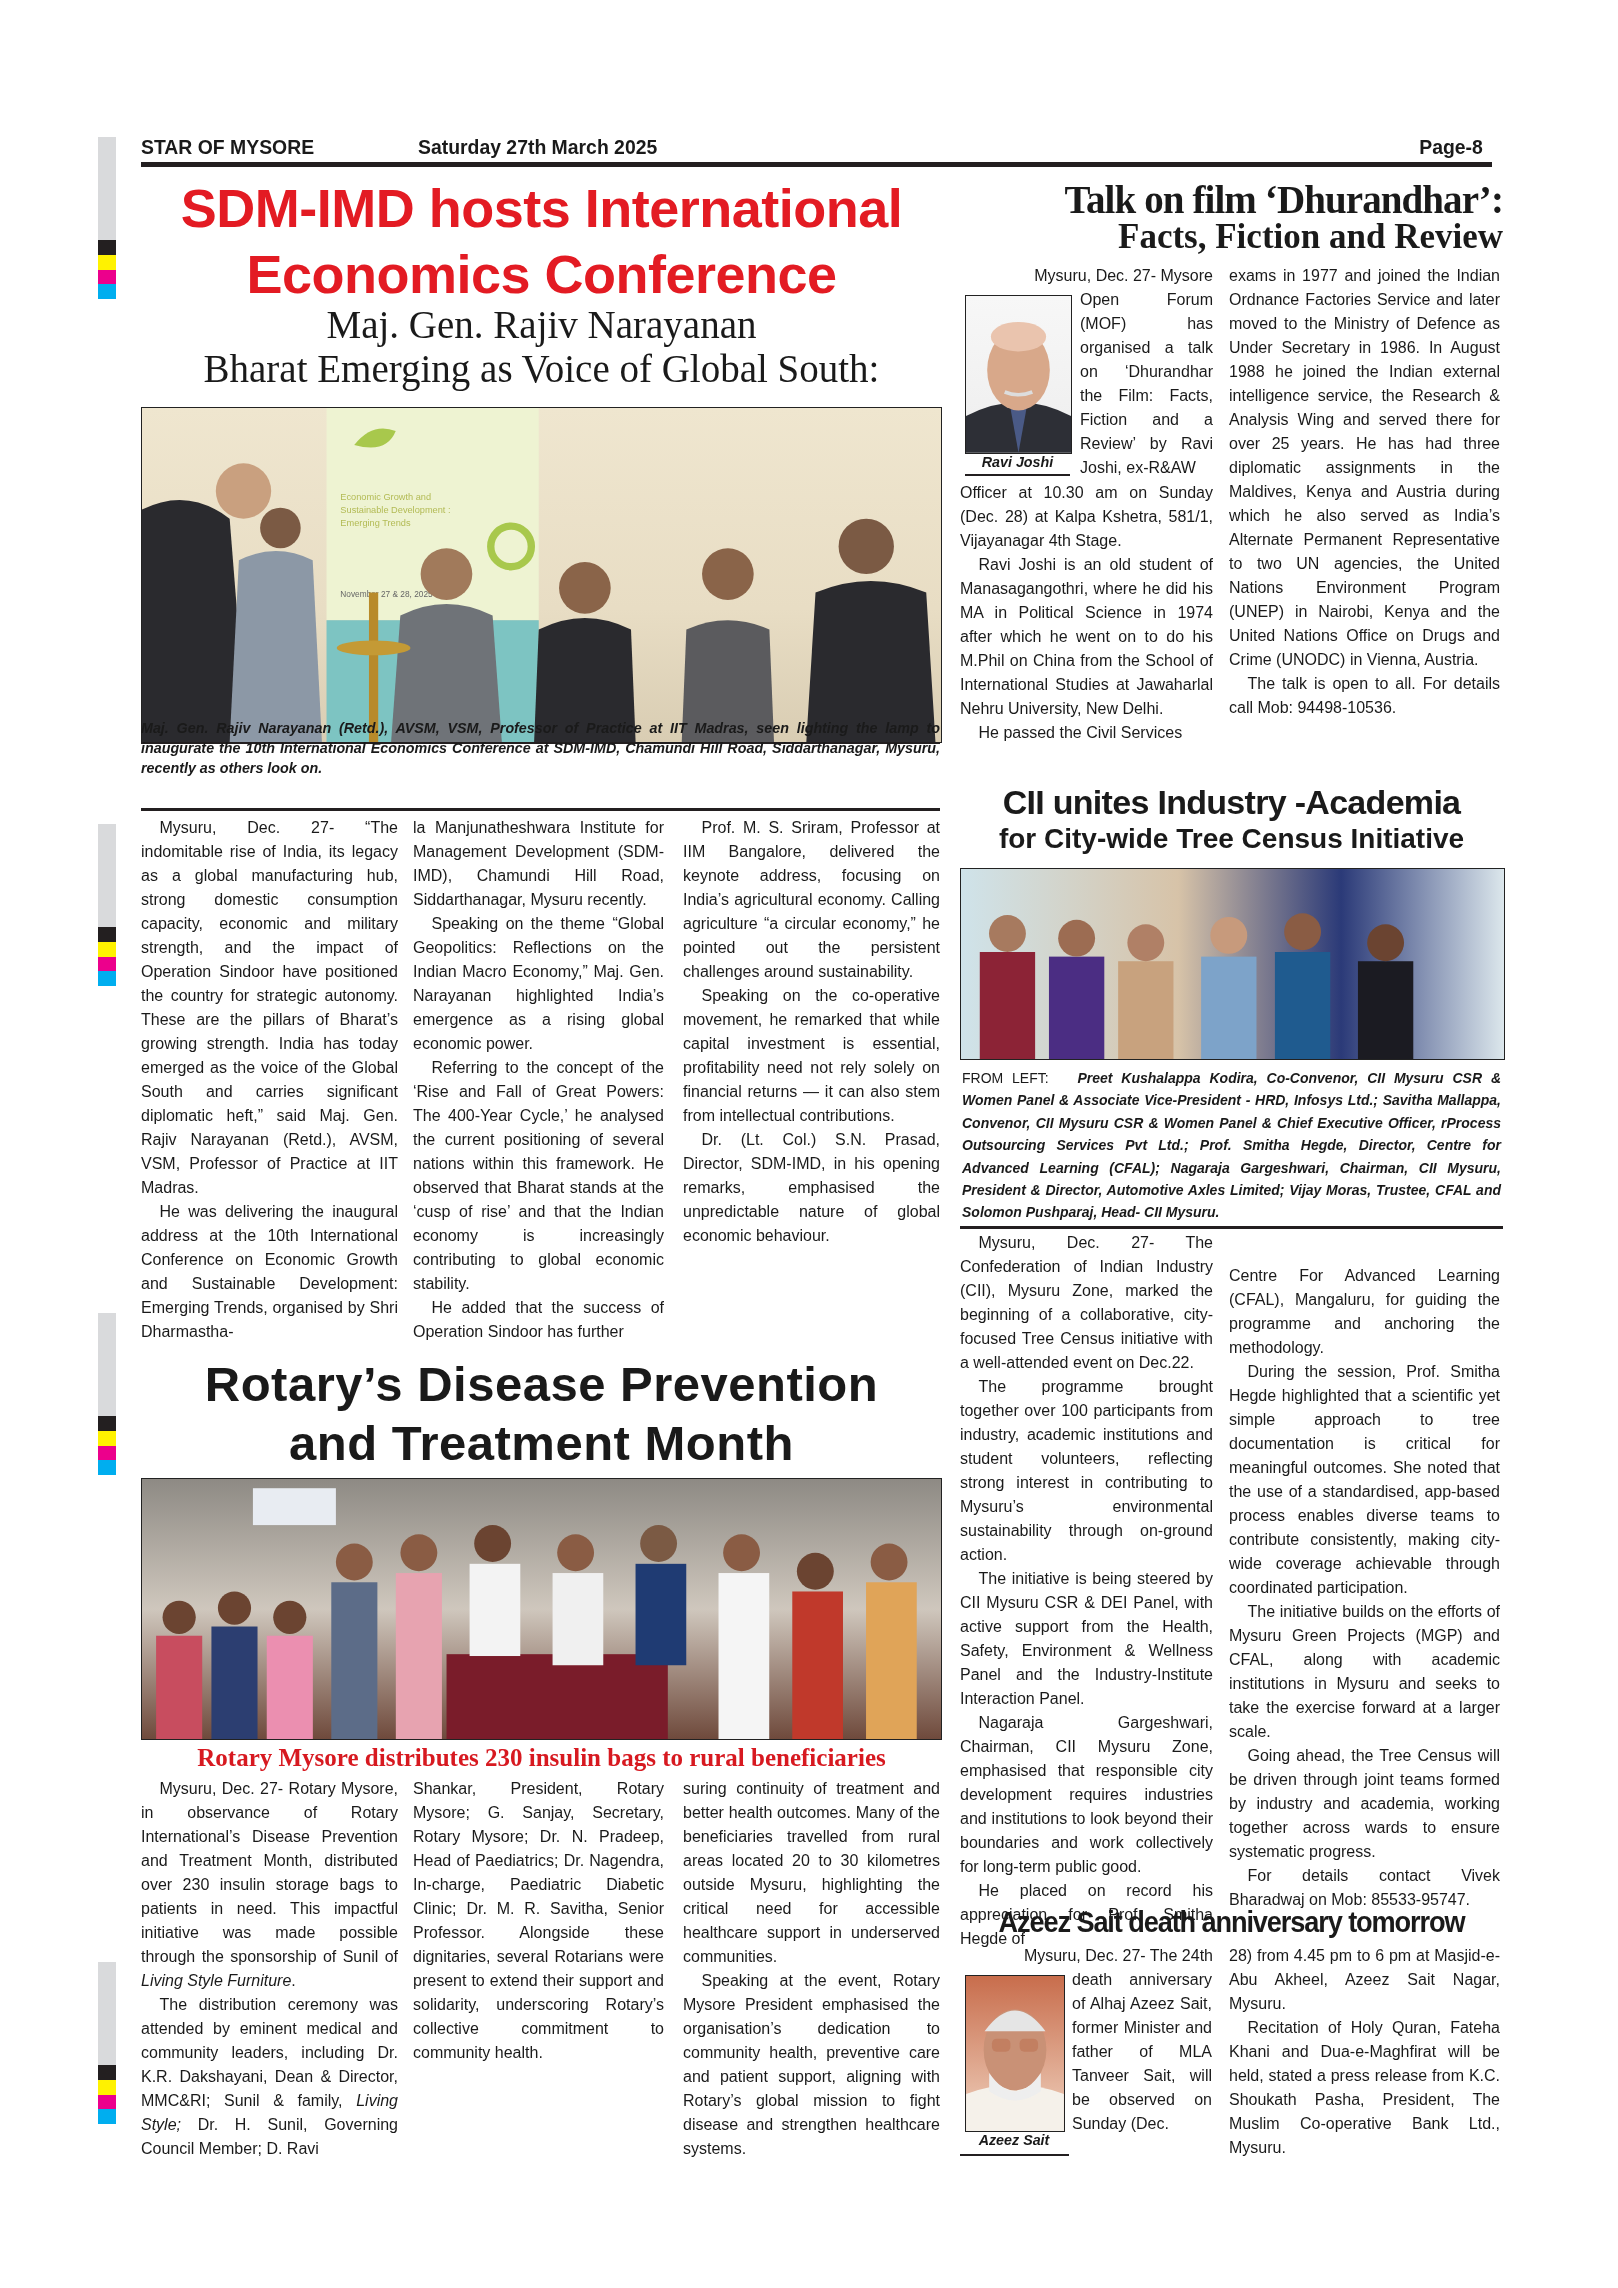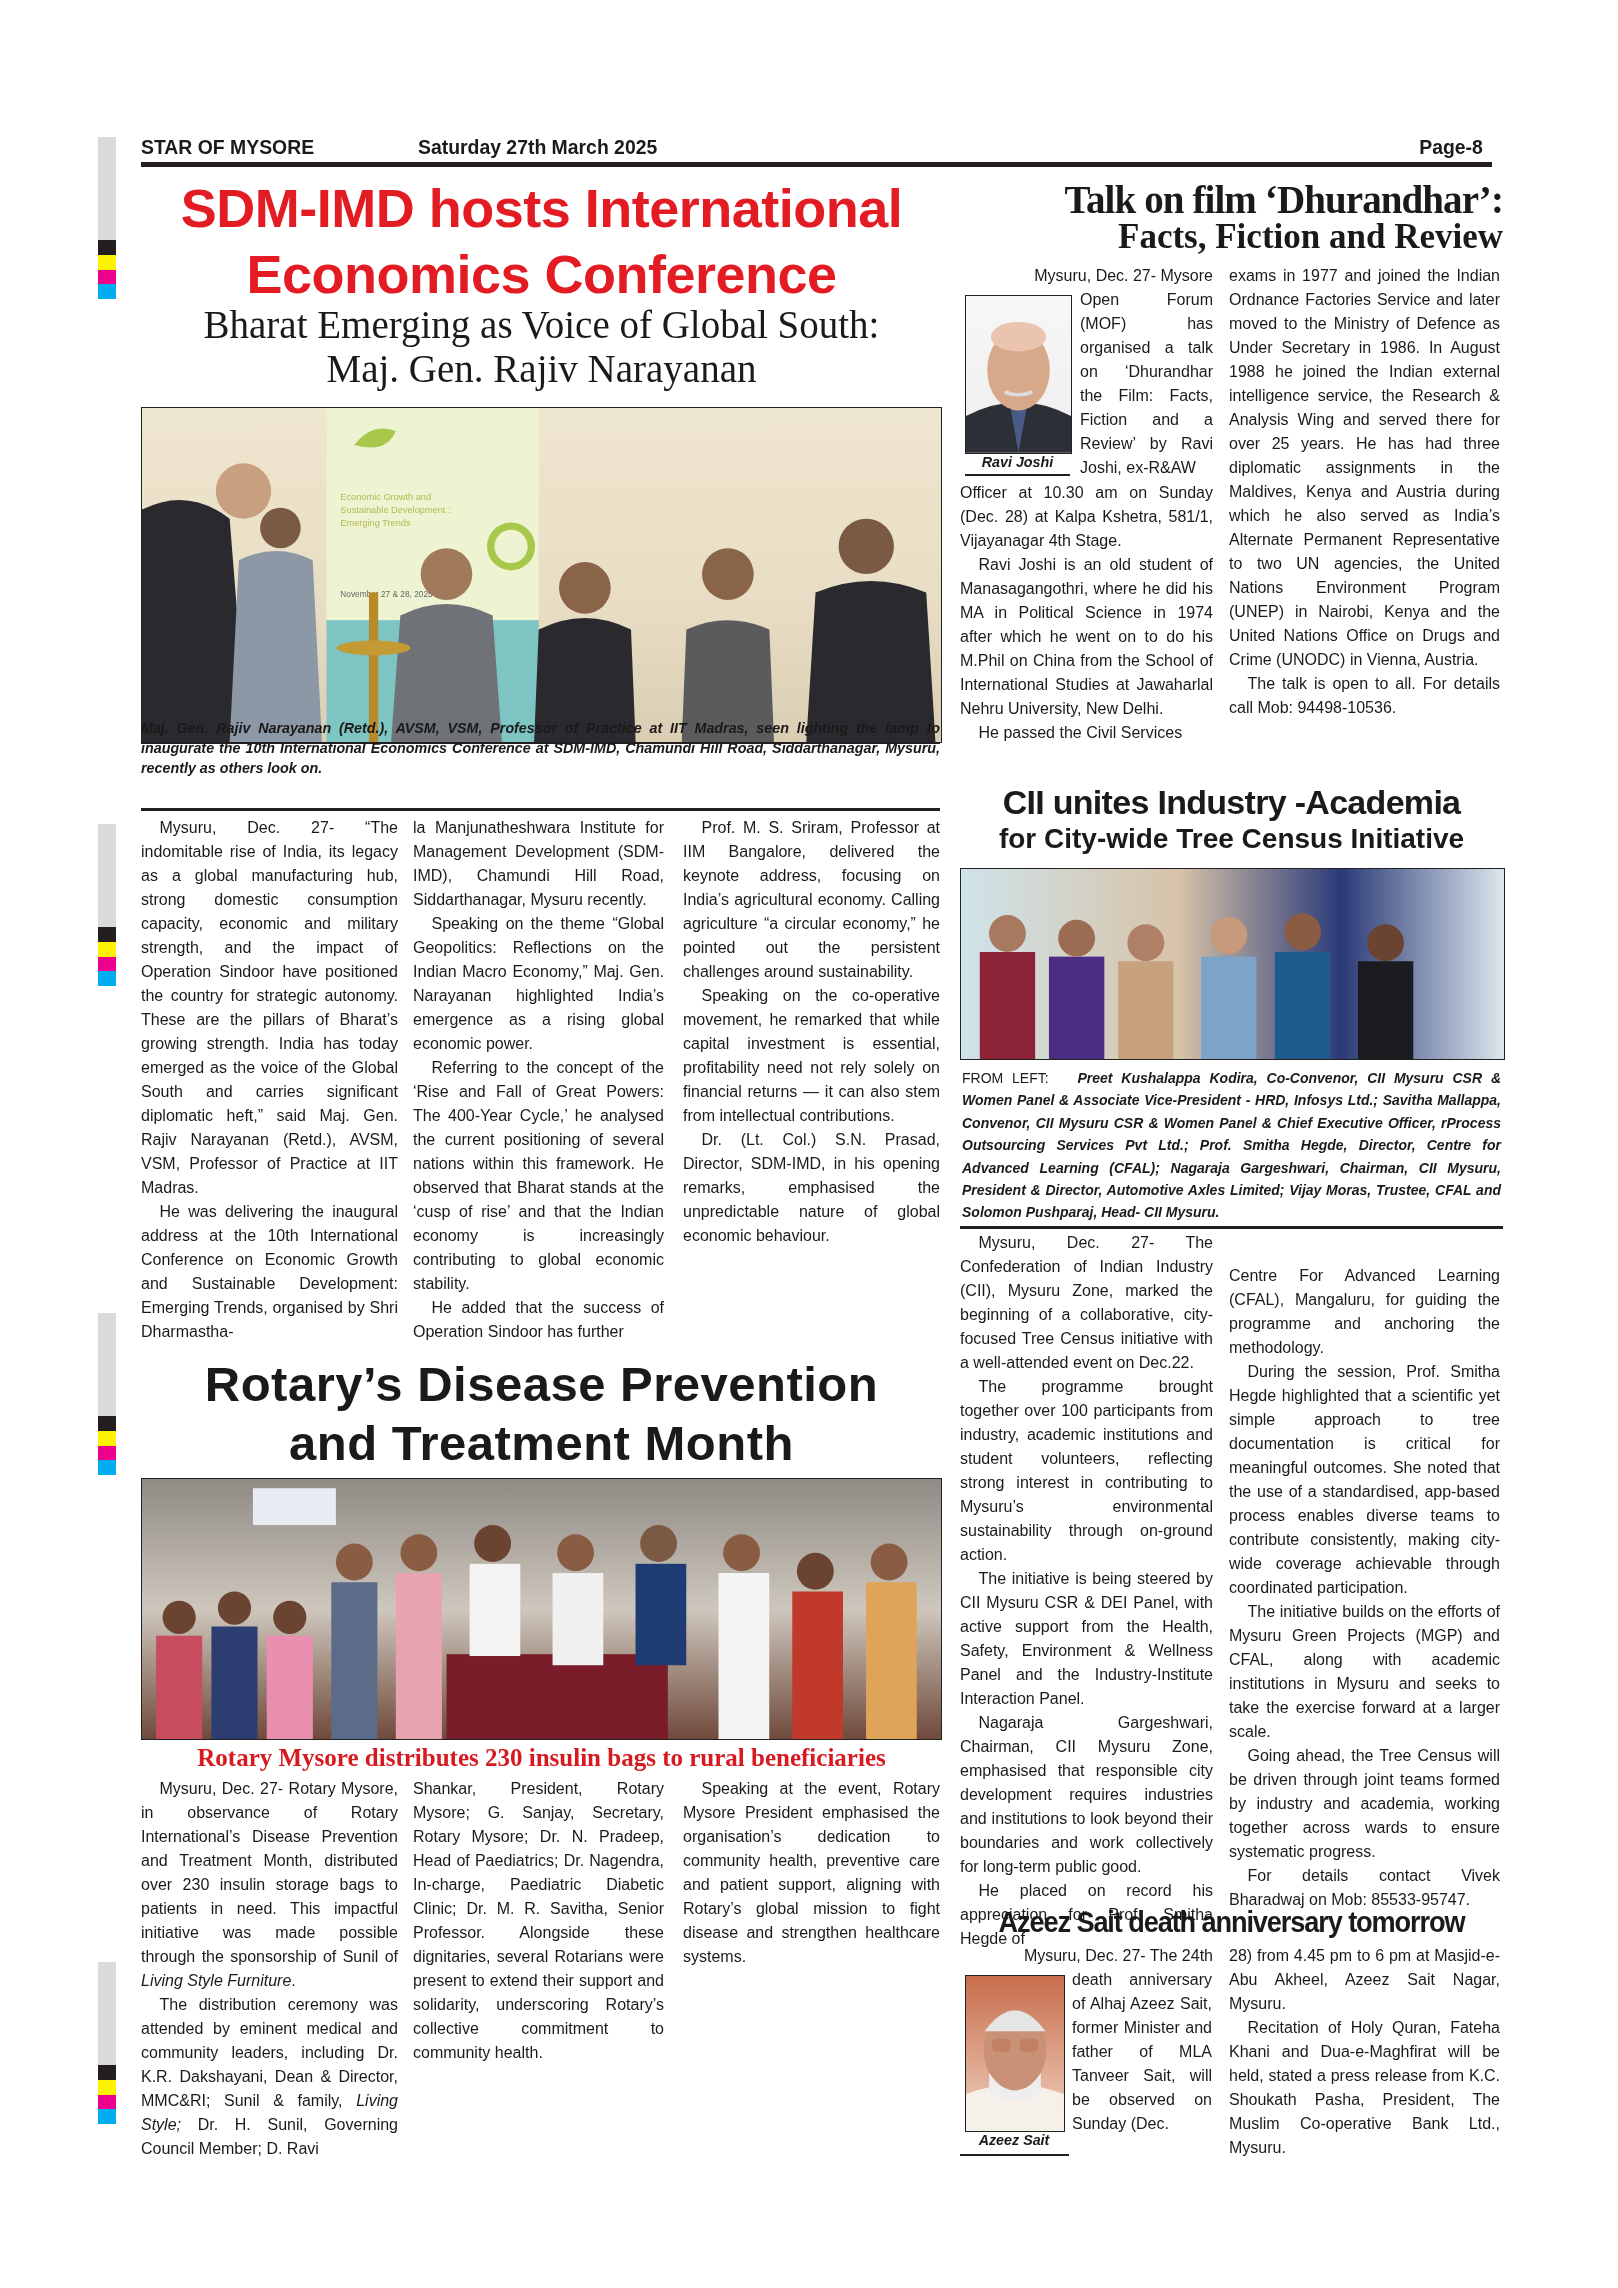--- a/index.html
+++ b/index.html
@@ -88,22 +88,22 @@
   <span class="date">Saturday 27th March 2025</span>
   <span class="page">Page-8</span>
 </div>
 <div class="mast-rule"></div>
 
 <div class="h1red">
   <div>SDM-IMD hosts International</div>
   <div>Economics Conference</div>
 </div>
 <div class="deck1">
+  <div>Maj. Gen. Rajiv Narayanan</div>
   <div>Bharat Emerging as Voice of Global South:</div>
-  <div>Maj. Gen. Rajiv Narayanan</div>
 </div>
 
 <div class="photo" style="left:141px; top:407px; width:799px; height:334px; background:linear-gradient(180deg,#efe6cf 0%,#e8ddc4 60%,#d9cdb3 100%);">
   <svg width="799" height="334" viewBox="0 0 866 362">
     <rect x="200" y="0" width="230" height="230" fill="#eef3d2"></rect>
     <rect x="200" y="230" width="230" height="132" fill="#7dc4c2"></rect>
     <path d="M230 40 q20 -25 45 -15 q-10 25 -45 15z" fill="#a8c84c"></path>
     <circle cx="400" cy="150" r="22" fill="none" stroke="#a8c84c" stroke-width="8"></circle>
     <text x="215" y="100" font-size="10" fill="#b3bb55" font-family="Liberation Sans, sans-serif">Economic Growth and</text>
     <text x="215" y="114" font-size="10" fill="#b3bb55" font-family="Liberation Sans, sans-serif">Sustainable Development :</text>
@@ -260,20 +260,21 @@
 <div class="sub4">Rotary Mysore distributes 230 insulin bags to rural beneficiaries</div>
 
 <div class="col" style="left:141px; top:1777px; width:257px;">
   <p><span>Mysuru, Dec. 27- Rotary Mysore, in observance of Rotary International’s Disease Prevention and Treatment Month, distributed over 230 insulin storage bags to patients in need. This impactful initiative was made possible through the sponsorship of Sunil of </span><i>Living Style Furniture</i><span>.</span></p>
   <p><span>The distribution ceremony was attended by eminent medical and community leaders, including Dr. K.R. Dakshayani, Dean &amp; Director, MMC&amp;RI;  Sunil &amp; family, </span><i>Living Style;</i><span>  Dr. H. Sunil, Governing Council Member; D. Ravi</span></p>
 </div>
 <div class="col" style="left:413px; top:1777px; width:251px;">
   <p style="text-indent:0">Shankar, President, Rotary Mysore; G. Sanjay, Secretary, Rotary Mysore;  Dr. N. Pradeep, Head of Paediatrics; Dr. Nagendra, In-charge, Paediatric Diabetic Clinic;  Dr. M. R. Savitha, Senior Professor. Alongside these dignitaries, several Rotarians were present to extend their support and solidarity, underscoring Rotary’s collective commitment to community health.</p>
 </div>
 <div class="col" style="left:683px; top:1777px; width:257px;">
+  <p style="text-indent:0">suring continuity of treatment and better health outcomes. Many of the beneficiaries travelled from rural areas located 20 to 30 kilometres outside Mysuru, highlighting the critical need for accessible healthcare support in underserved communities.</p>
   <p>Speaking at the event, Rotary Mysore President emphasised the organisation’s dedication to community health, preventive care and patient support, aligning with Rotary’s global mission to fight disease and strengthen healthcare systems.</p>
 </div>
 
 <div class="h5">Azeez Sait death anniversary tomorrow</div>
 <div class="col" style="left:960px; top:1944px; width:253px; text-align:right;">
   <div>Mysuru, Dec. 27- The 24th</div>
 </div>
 <div class="photo" style="left:965px; top:1975px; width:98px; height:155px; background:linear-gradient(180deg,#c86d4c 0%,#f0d3c0 100%);">
   <svg width="98" height="155" viewBox="0 0 106 168">
     <path d="M0 168 v-40 q53 -20 106 0 v40z" fill="#f5f1ea"></path>

